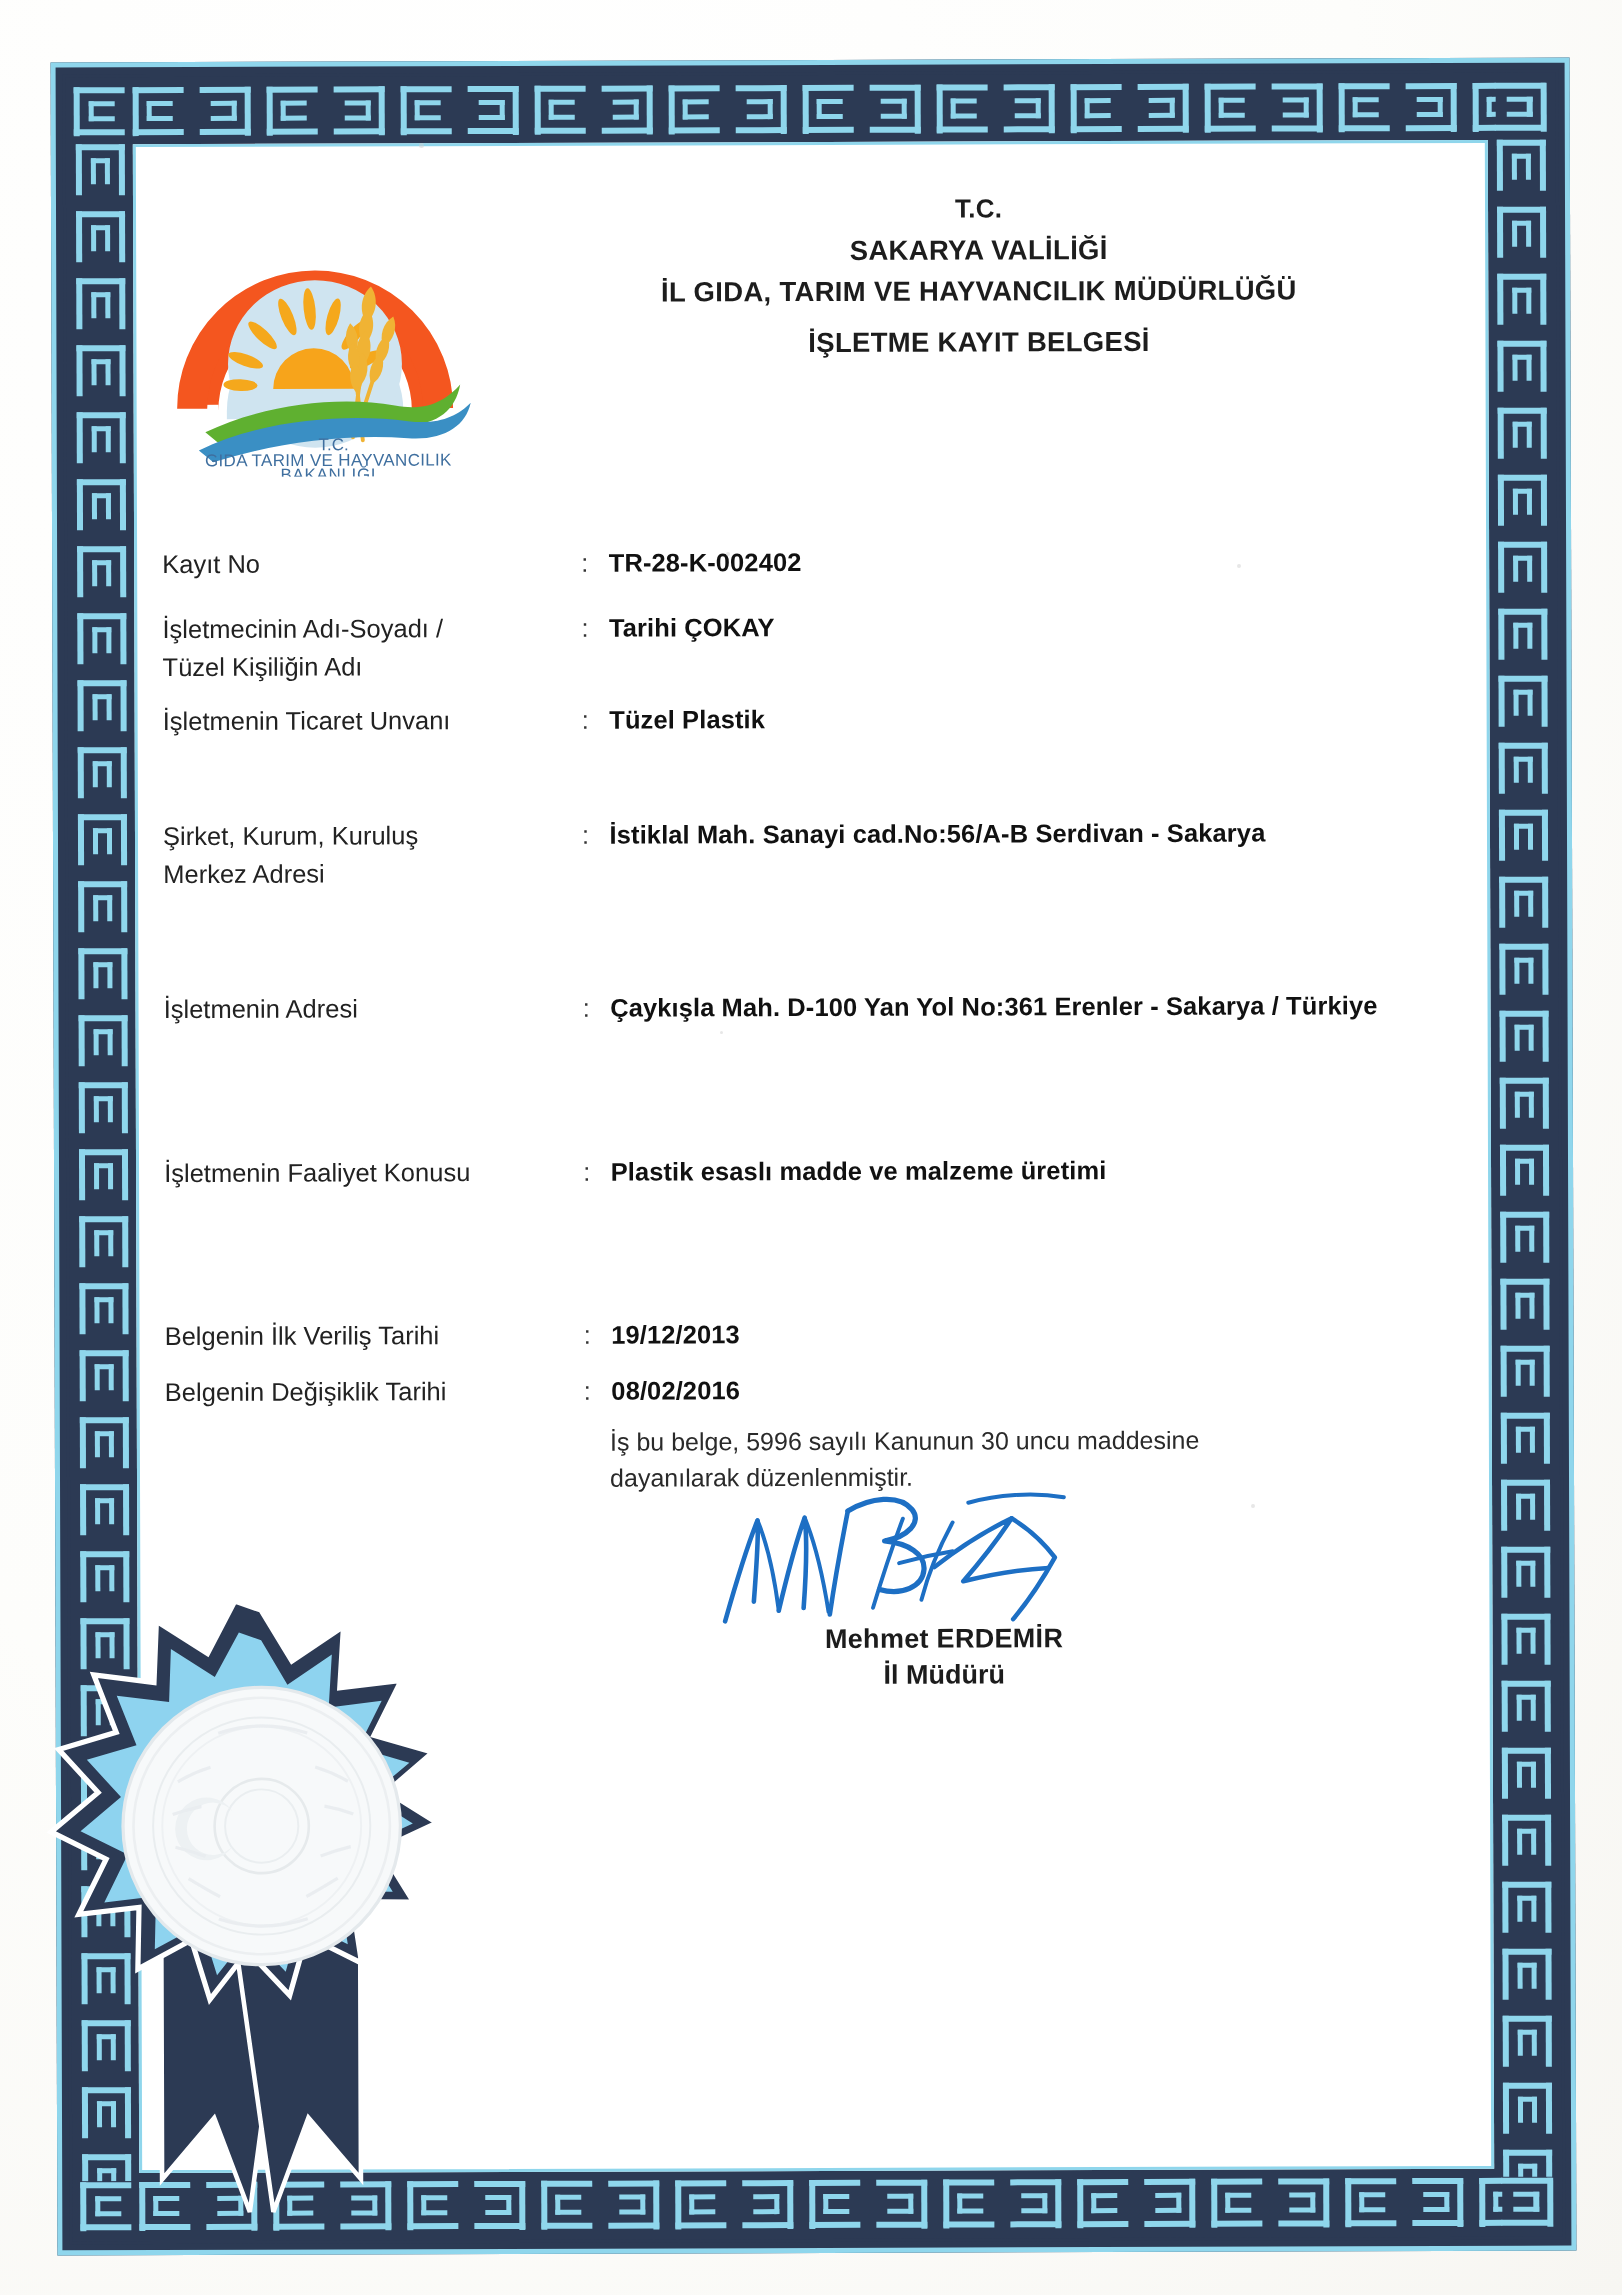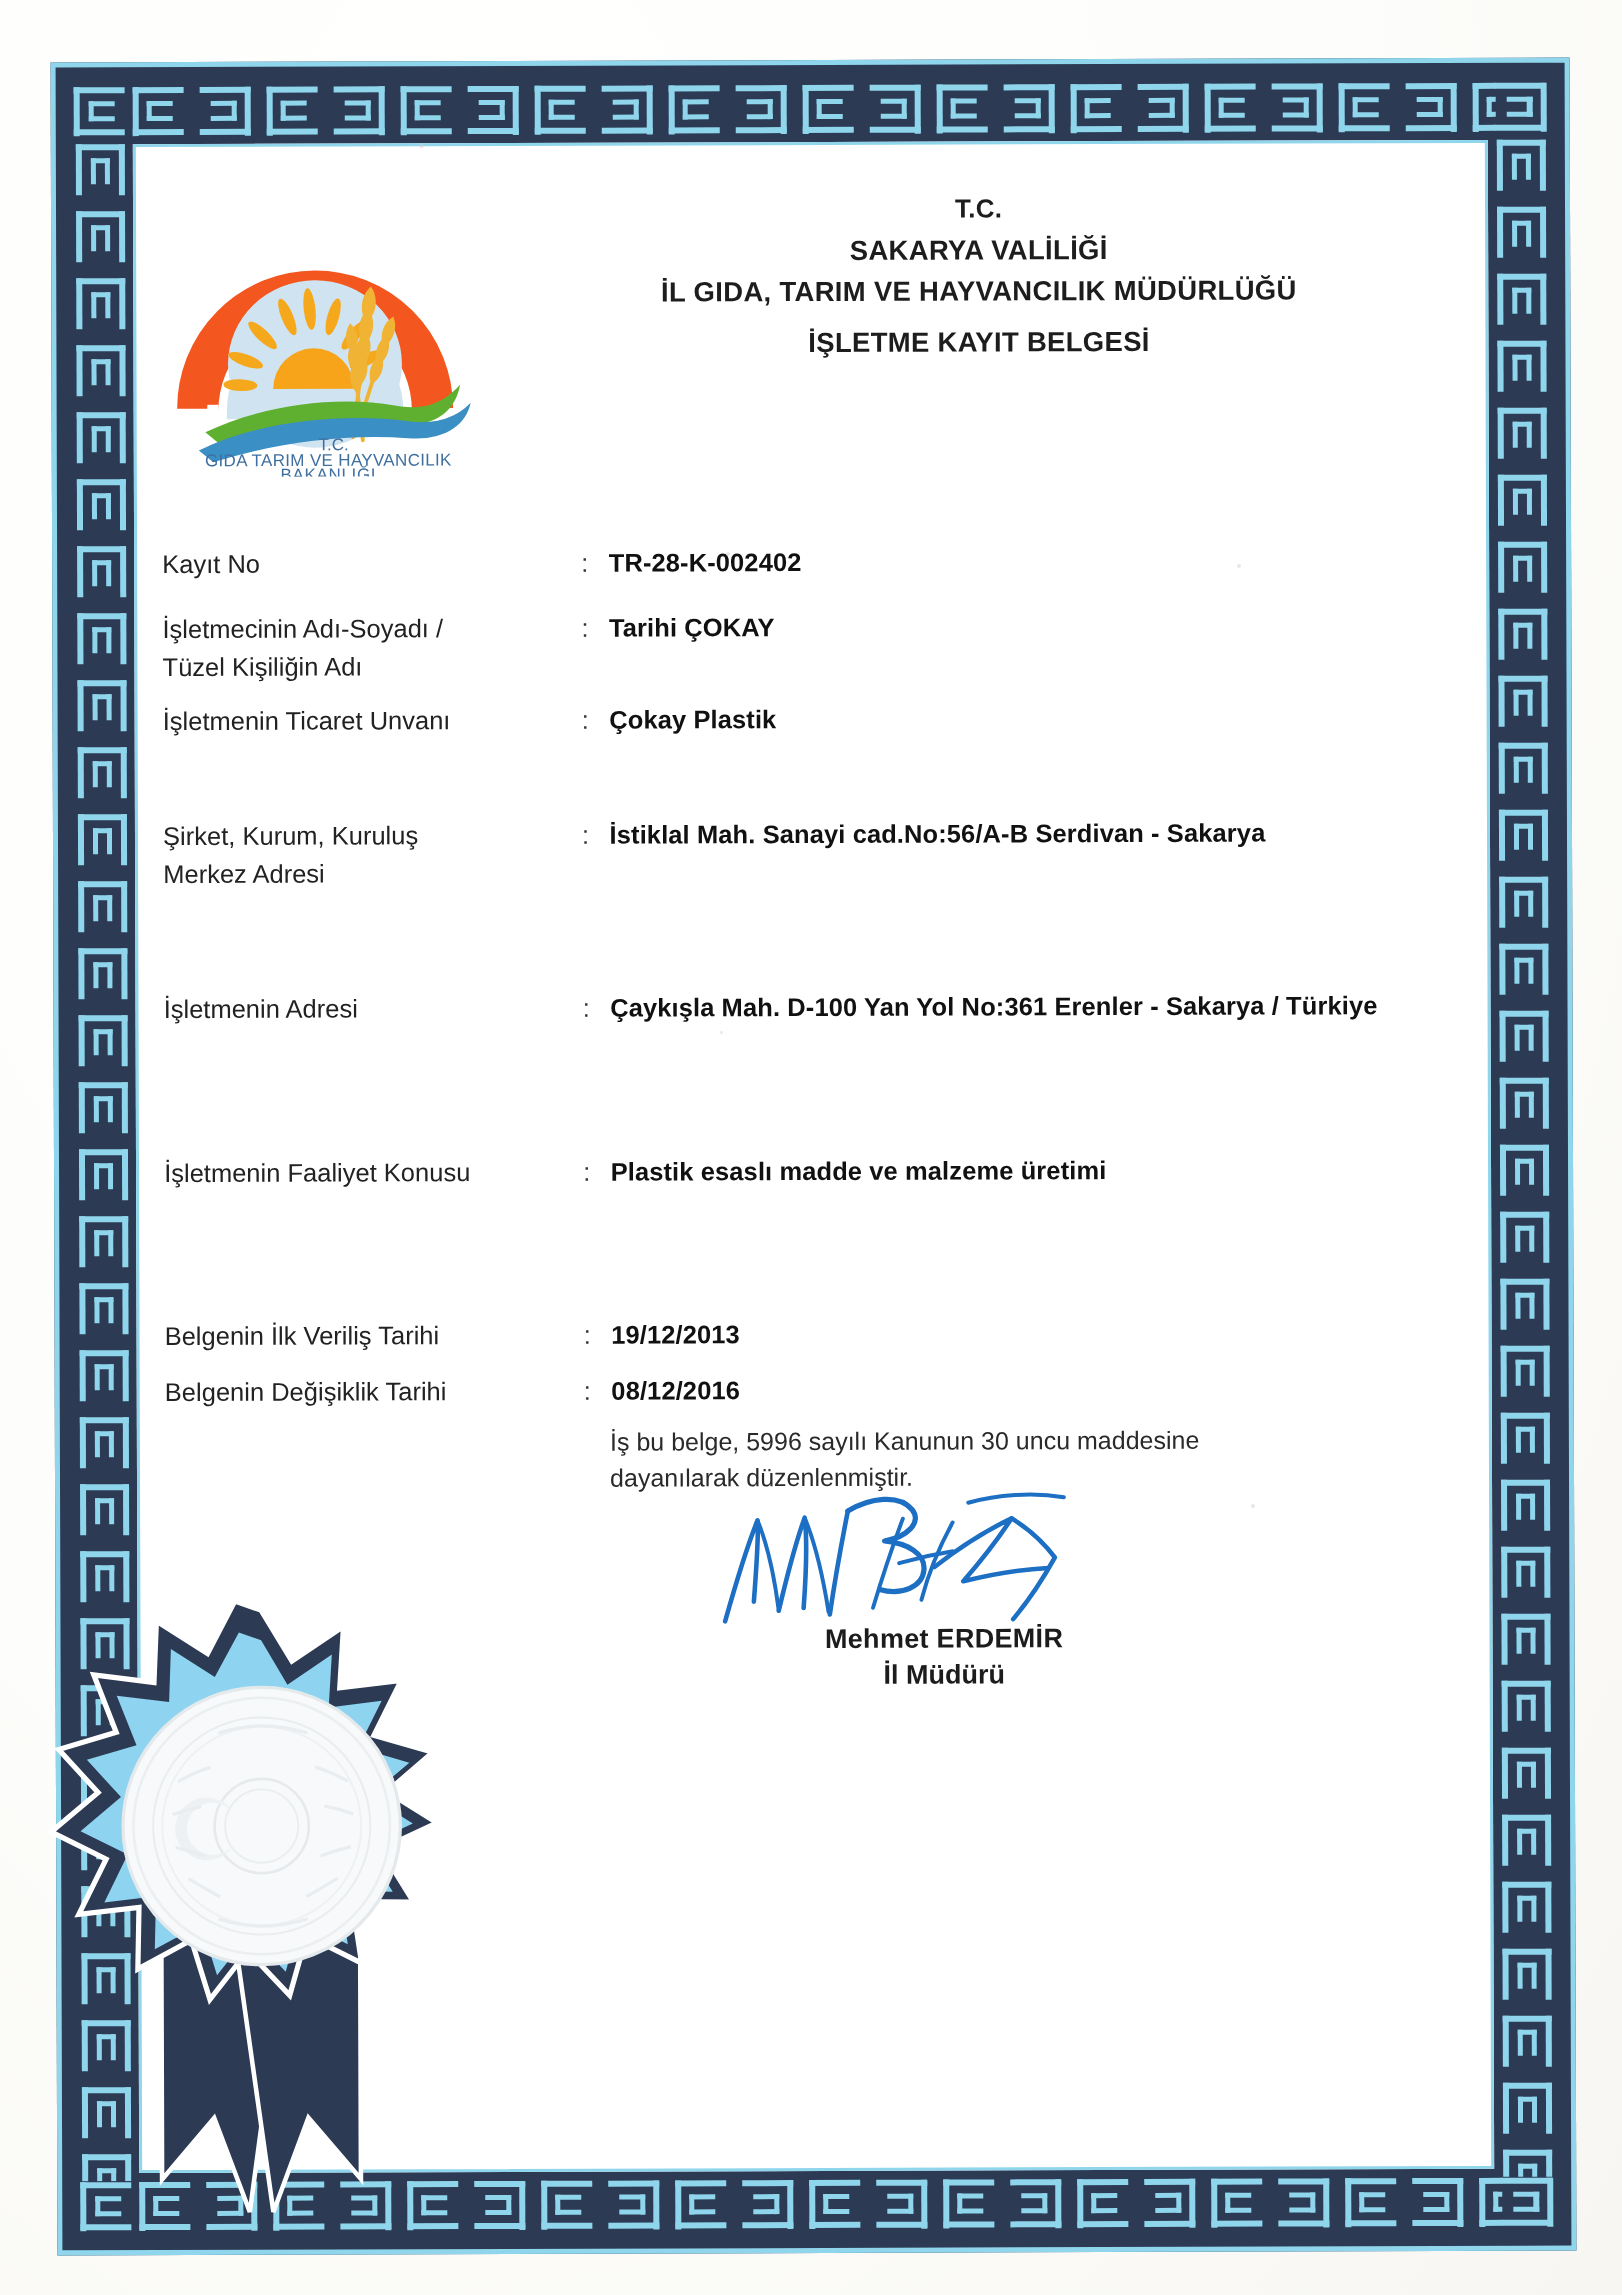--- a/index.html
+++ b/index.html
@@ -1176,21 +1176,21 @@
 
       <div class="row r2">
         <div class="lab">İşletmecinin Adı-Soyadı /<br>Tüzel Kişiliğin Adı</div>
         <div class="colon">:</div>
         <div class="val">Tarihi ÇOKAY</div>
       </div>
 
       <div class="row r3">
         <div class="lab">İşletmenin Ticaret Unvanı</div>
         <div class="colon">:</div>
-        <div class="val">Çokay Plastik</div>
+        <div class="val">Tüzel Plastik</div>
       </div>
 
       <div class="row r4">
         <div class="lab">Şirket, Kurum, Kuruluş<br>Merkez Adresi</div>
         <div class="colon">:</div>
         <div class="val">İstiklal Mah. Sanayi cad.No:56/A-B Serdivan - Sakarya</div>
       </div>
 
       <div class="row r5">
         <div class="lab">İşletmenin Adresi</div>
@@ -1206,21 +1206,21 @@
 
       <div class="row r7">
         <div class="lab">Belgenin İlk Veriliş Tarihi</div>
         <div class="colon">:</div>
         <div class="val">19/12/2013</div>
       </div>
 
       <div class="row r8">
         <div class="lab">Belgenin Değişiklik Tarihi</div>
         <div class="colon">:</div>
-        <div class="val">08/12/2016</div>
+        <div class="val">08/02/2016</div>
       </div>
 
     </div>
 
     <div class="legal">İş bu belge, 5996 sayılı Kanunun 30 uncu maddesine dayanılarak düzenlenmiştir.</div>
 
     <div class="sigwrap">
       <svg class="sig-svg" viewBox="0 0 640 230" xmlns="http://www.w3.org/2000/svg">
         <g fill="none" stroke="#1d6fc4" stroke-linecap="round" stroke-linejoin="round">
           <path d="M36 206 C52 150 68 96 86 52 C88 76 84 126 80 176" stroke-width="7"></path>

